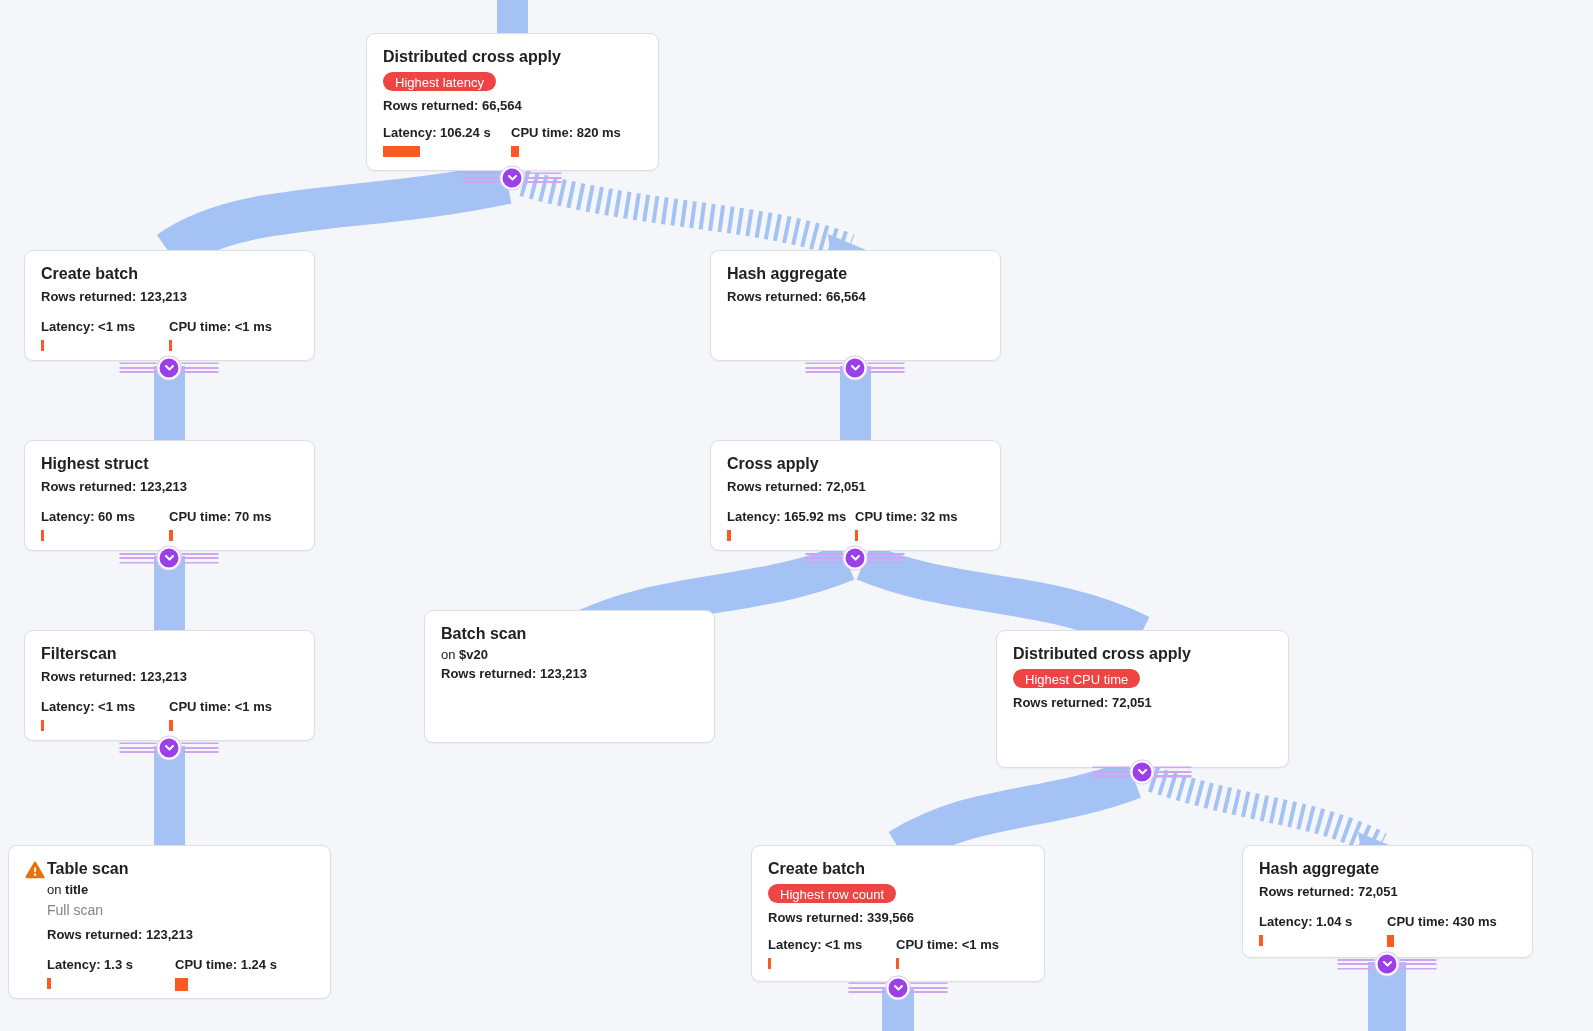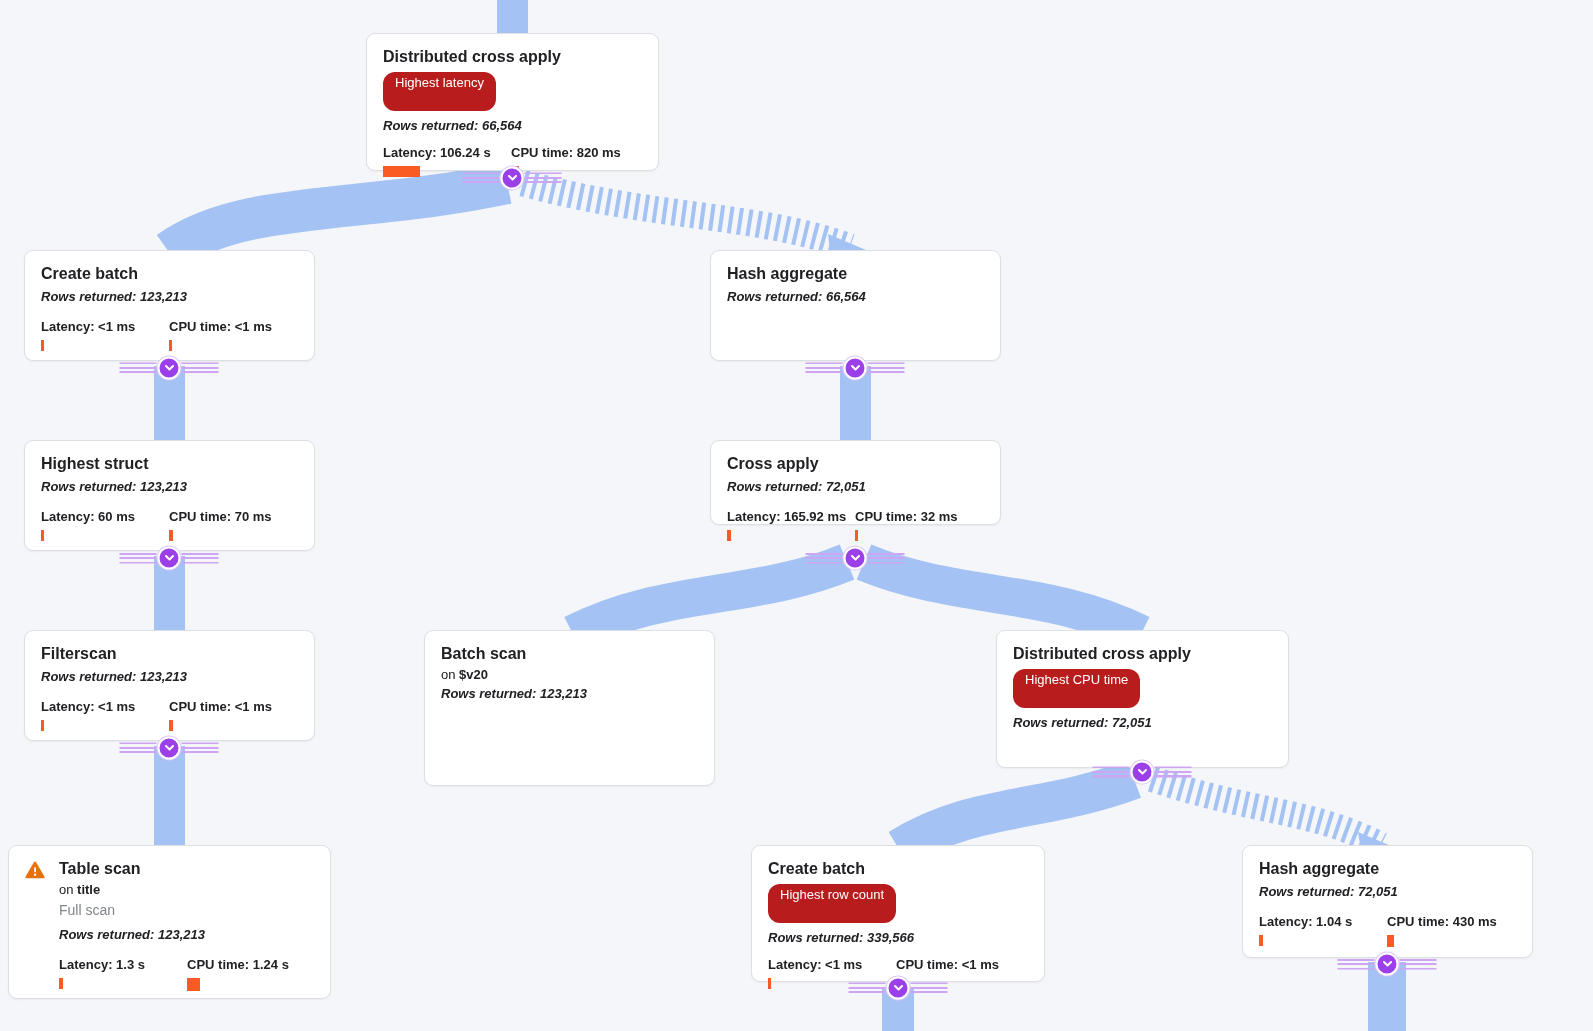--- a/index.html
+++ b/index.html
@@ -14,35 +14,35 @@
   .edge-tip { fill:#a4c2f3; }
 
   .node {
     position:absolute; z-index:2; box-sizing:border-box;
     background:#ffffff; border:1px solid #dcdfe4; border-radius:9px;
     box-shadow:0 1px 2px rgba(60,64,67,.06);
     padding:13px 16px 10px 16px; cursor:pointer;
   }
   .node-title { font-size:16px; font-weight:700; line-height:20px; margin:0 0 5px 0; }
   .badge {
-    display:inline-block; background:#b91c1c; color:#fff;
-    font-size:13px; line-height:16px; padding:3px 12px 20px 12px;
+    display:inline-block; background:#ef4444; color:#fff;
+    font-size:13px; line-height:16px; padding:3px 12px 0 12px;
     border-radius:12px; margin:0 0 7px 0;
   }
   .node-sub { font-size:13px; line-height:17px; margin:0 0 3px 0; }
   .node-sub b { font-weight:700; }
   .node-note { font-size:14px; line-height:18px; color:#80868b; margin:0 0 8px 0; }
-  .node-rows { font-size:13px; font-weight:700; line-height:16px; margin:0 0 14px 0;font-style:italic; }
+  .node-rows { font-size:13px; font-weight:700; line-height:16px; margin:0 0 14px 0; }
   .metrics { display:flex; }
   .m-col1 { width:128px; flex:none; }
   .m-col2 { flex:1; }
   .m-label { font-size:13px; font-weight:700; line-height:16px; }
   .m-bar { height:11px; background:#f95b22; margin-top:5px; }
 
-  .tscan-grid { display:grid; grid-template-columns:22px 1fr; column-gap:12px; }
+  .tscan-grid { display:grid; grid-template-columns:22px 1fr; }
   .warn-cell { padding-top:2px; }
 
   .connector {
     position:absolute; z-index:3; transform:translate(-50%,-50%);
     display:flex; align-items:center; cursor:pointer;
   }
   .c-lines {
     width:37px; height:11px;
     background:repeating-linear-gradient(to bottom,#cda5f3 0px,#cda5f3 2px,rgba(0,0,0,0) 2px,rgba(0,0,0,0) 4.5px);
   }
@@ -120,21 +120,21 @@
         <div class="m-label">Latency: 60 ms</div>
         <div class="m-bar" style="width:3px"></div>
       </div>
       <div class="m-col2">
         <div class="m-label">CPU time: 70 ms</div>
         <div class="m-bar" style="width:4px"></div>
       </div>
     </div>
   </div>
 
-  <div class="node" style="left:710px; top:440px; width:291px; height:85px">
+  <div class="node" style="left:710px; top:440px; width:291px; height:111px">
     <div class="node-title">Cross apply</div>
     <div class="node-rows">Rows returned: 72,051</div>
     <div class="metrics">
       <div class="m-col1">
         <div class="m-label">Latency: 165.92 ms</div>
         <div class="m-bar" style="width:4px"></div>
       </div>
       <div class="m-col2">
         <div class="m-label">CPU time: 32 ms</div>
         <div class="m-bar" style="width:3px"></div>
@@ -150,21 +150,21 @@
         <div class="m-label">Latency: &lt;1 ms</div>
         <div class="m-bar" style="width:3px"></div>
       </div>
       <div class="m-col2">
         <div class="m-label">CPU time: &lt;1 ms</div>
         <div class="m-bar" style="width:4px"></div>
       </div>
     </div>
   </div>
 
-  <div class="node" style="left:424px; top:630px; width:291px; height:156px">
+  <div class="node" style="left:424px; top:610px; width:291px; height:133px">
     <div class="node-title" style="margin-bottom:2px">Batch scan</div>
     <div class="node-sub"><span>on </span><b>$v20</b></div>
     <div class="node-rows">Rows returned: 123,213</div>
   </div>
 
   <div class="node" style="left:996px; top:630px; width:293px; height:138px">
     <div class="node-title">Distributed cross apply</div>
     <span class="badge">Highest CPU time</span>
     <div class="node-rows" style="margin-bottom:11px">Rows returned: 72,051</div>
   </div>

